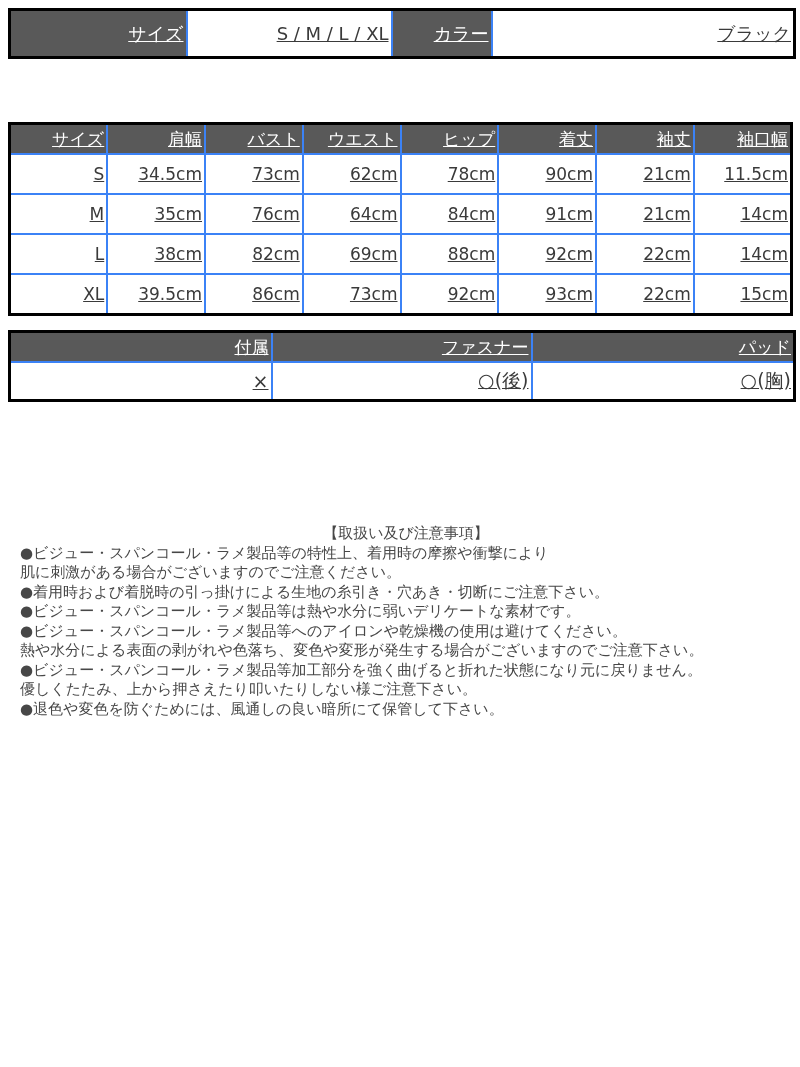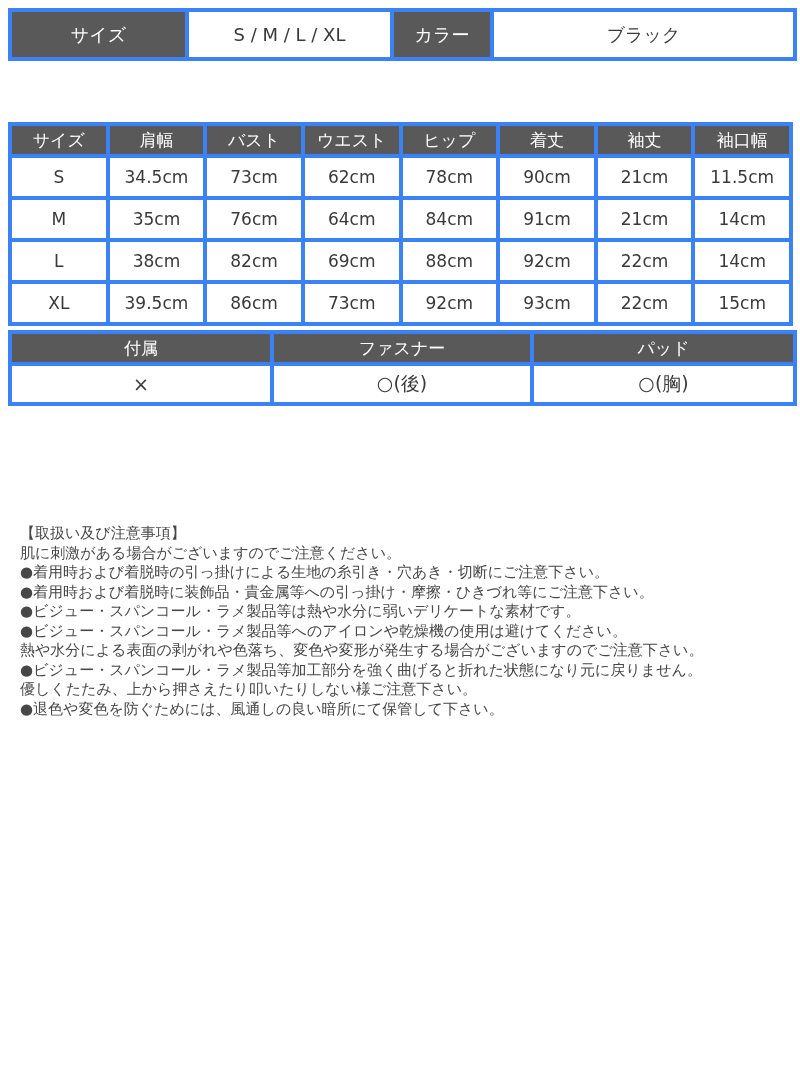--- a/index.html
+++ b/index.html
@@ -12,27 +12,28 @@
   }
   table{
     border-collapse:collapse;
     table-layout:fixed;
     position:absolute;
     left:8px;
     width:785px;
     border:3px solid #000000;
   }
   td{
-    border:4px solid #3b82f6;
-    text-align:center;
+    border:2px solid #3b82f6;
+    text-align:right;
     vertical-align:middle;
     font-size:17px;
     color:#3a3a3a;
     overflow:hidden;
     padding:0 2px;
+    text-decoration:underline;
   }
   td.hdr{
     background:#595959;
     color:#ffffff;
     font-size:17px;
   }
   
   #tbl-product{top:8px;}
   #tbl-product td{font-size:18px;}
   #tbl-product tr:nth-child(1) td{height:45px;}
@@ -50,21 +51,21 @@
   #tbl-feat2 td.val{height:39px;font-size:19px;}
   
   #care{
     position:absolute;
     left:20px;top:524px;
     width:762px;
     font-size:15px;
     line-height:19.5px;
     color:#474747;
   }
-  #care .title{}
+  #care .title{margin-left:10px;text-align:center;}
 </style>
 </head>
 <body>
 
 <div class="page">
 
   <table id="tbl-product">
     <colgroup>
         <col style="width:177px">
         <col style="width:205px">
@@ -152,23 +153,23 @@
       <td class="val">×</td>
       <td class="val">○(後)</td>
       <td class="val">○(胸)</td>
     </tr>
   </tbody>
     </table>
 
 
   <div id="care">
     <div class="title">【取扱い及び注意事項】</div>
+    <div>●ビジュー・スパンコール・ラメ製品等の特性上、着用時の摩擦や衝撃により</div>
     <div>肌に刺激がある場合がございますのでご注意ください。</div>
     <div>●着用時および着脱時の引っ掛けによる生地の糸引き・穴あき・切断にご注意下さい。</div>
-    <div>●着用時および着脱時に装飾品・貴金属等への引っ掛け・摩擦・ひきづれ等にご注意下さい。</div>
     <div>●ビジュー・スパンコール・ラメ製品等は熱や水分に弱いデリケートな素材です。</div>
     <div>●ビジュー・スパンコール・ラメ製品等へのアイロンや乾燥機の使用は避けてください。</div>
     <div>熱や水分による表面の剥がれや色落ち、変色や変形が発生する場合がございますのでご注意下さい。</div>
     <div>●ビジュー・スパンコール・ラメ製品等加工部分を強く曲げると折れた状態になり元に戻りません。</div>
     <div>優しくたたみ、上から押さえたり叩いたりしない様ご注意下さい。</div>
     <div>●退色や変色を防ぐためには、風通しの良い暗所にて保管して下さい。</div>
   </div>
 
 </div>
 

